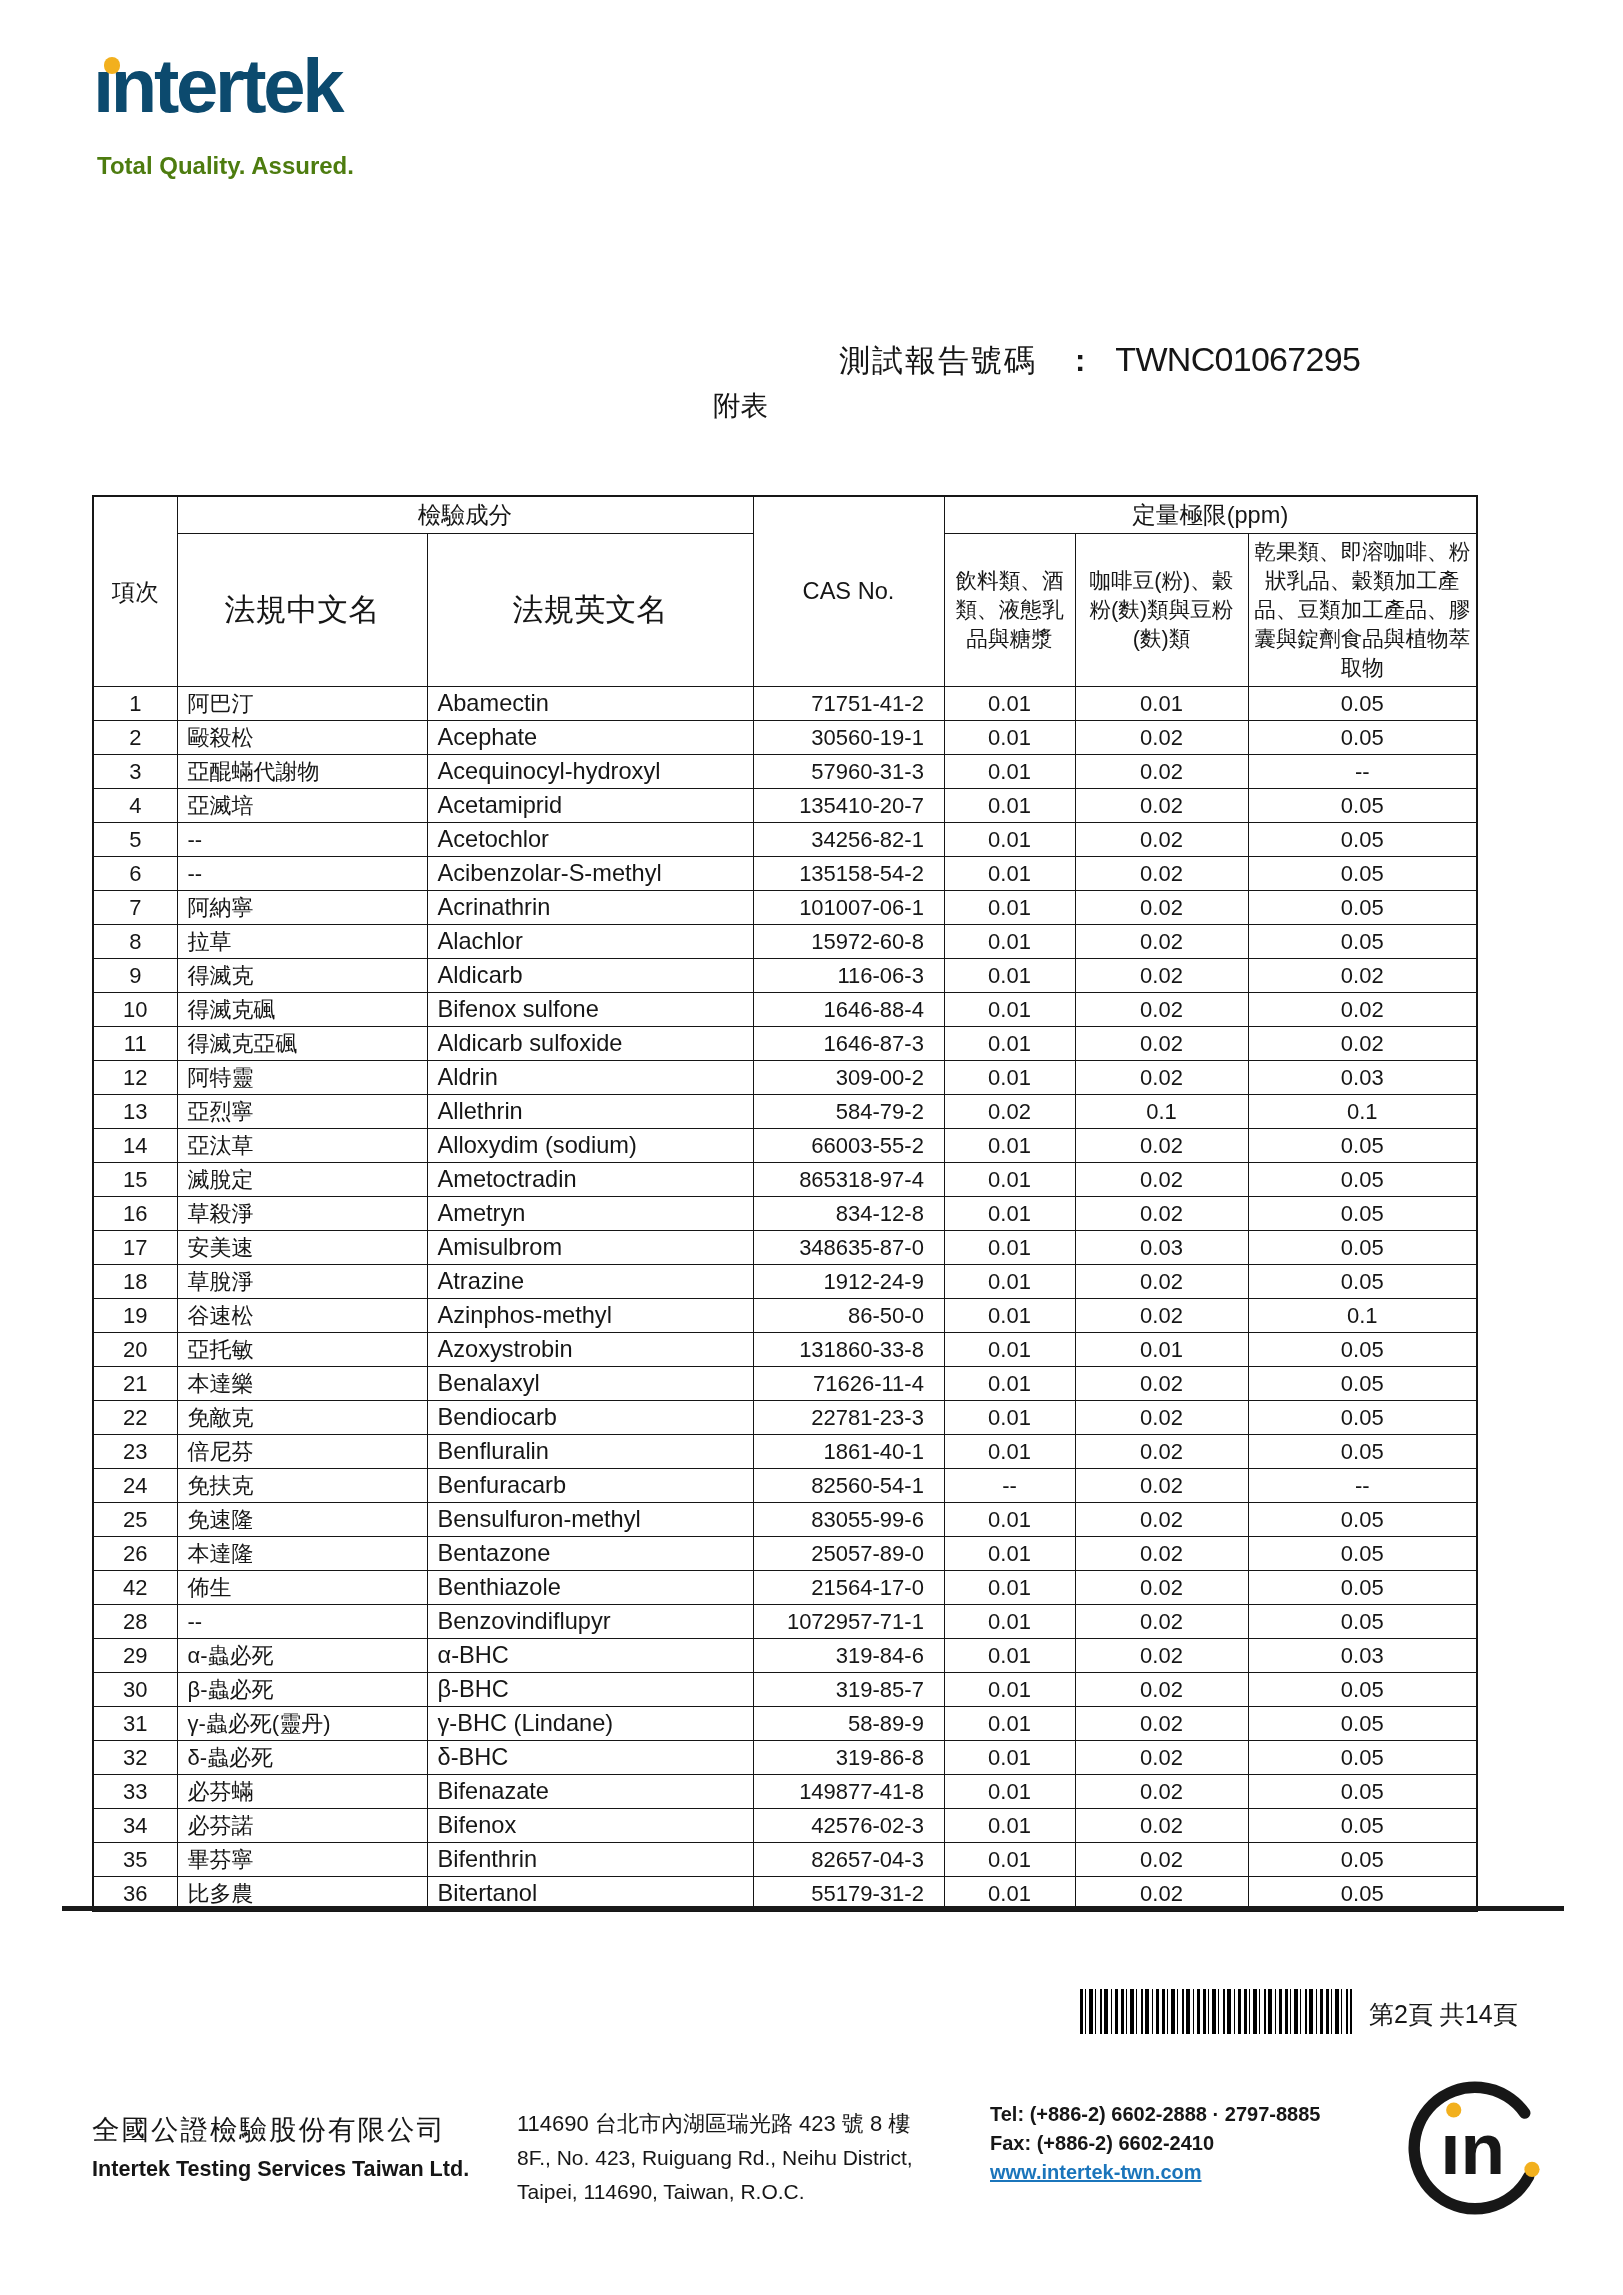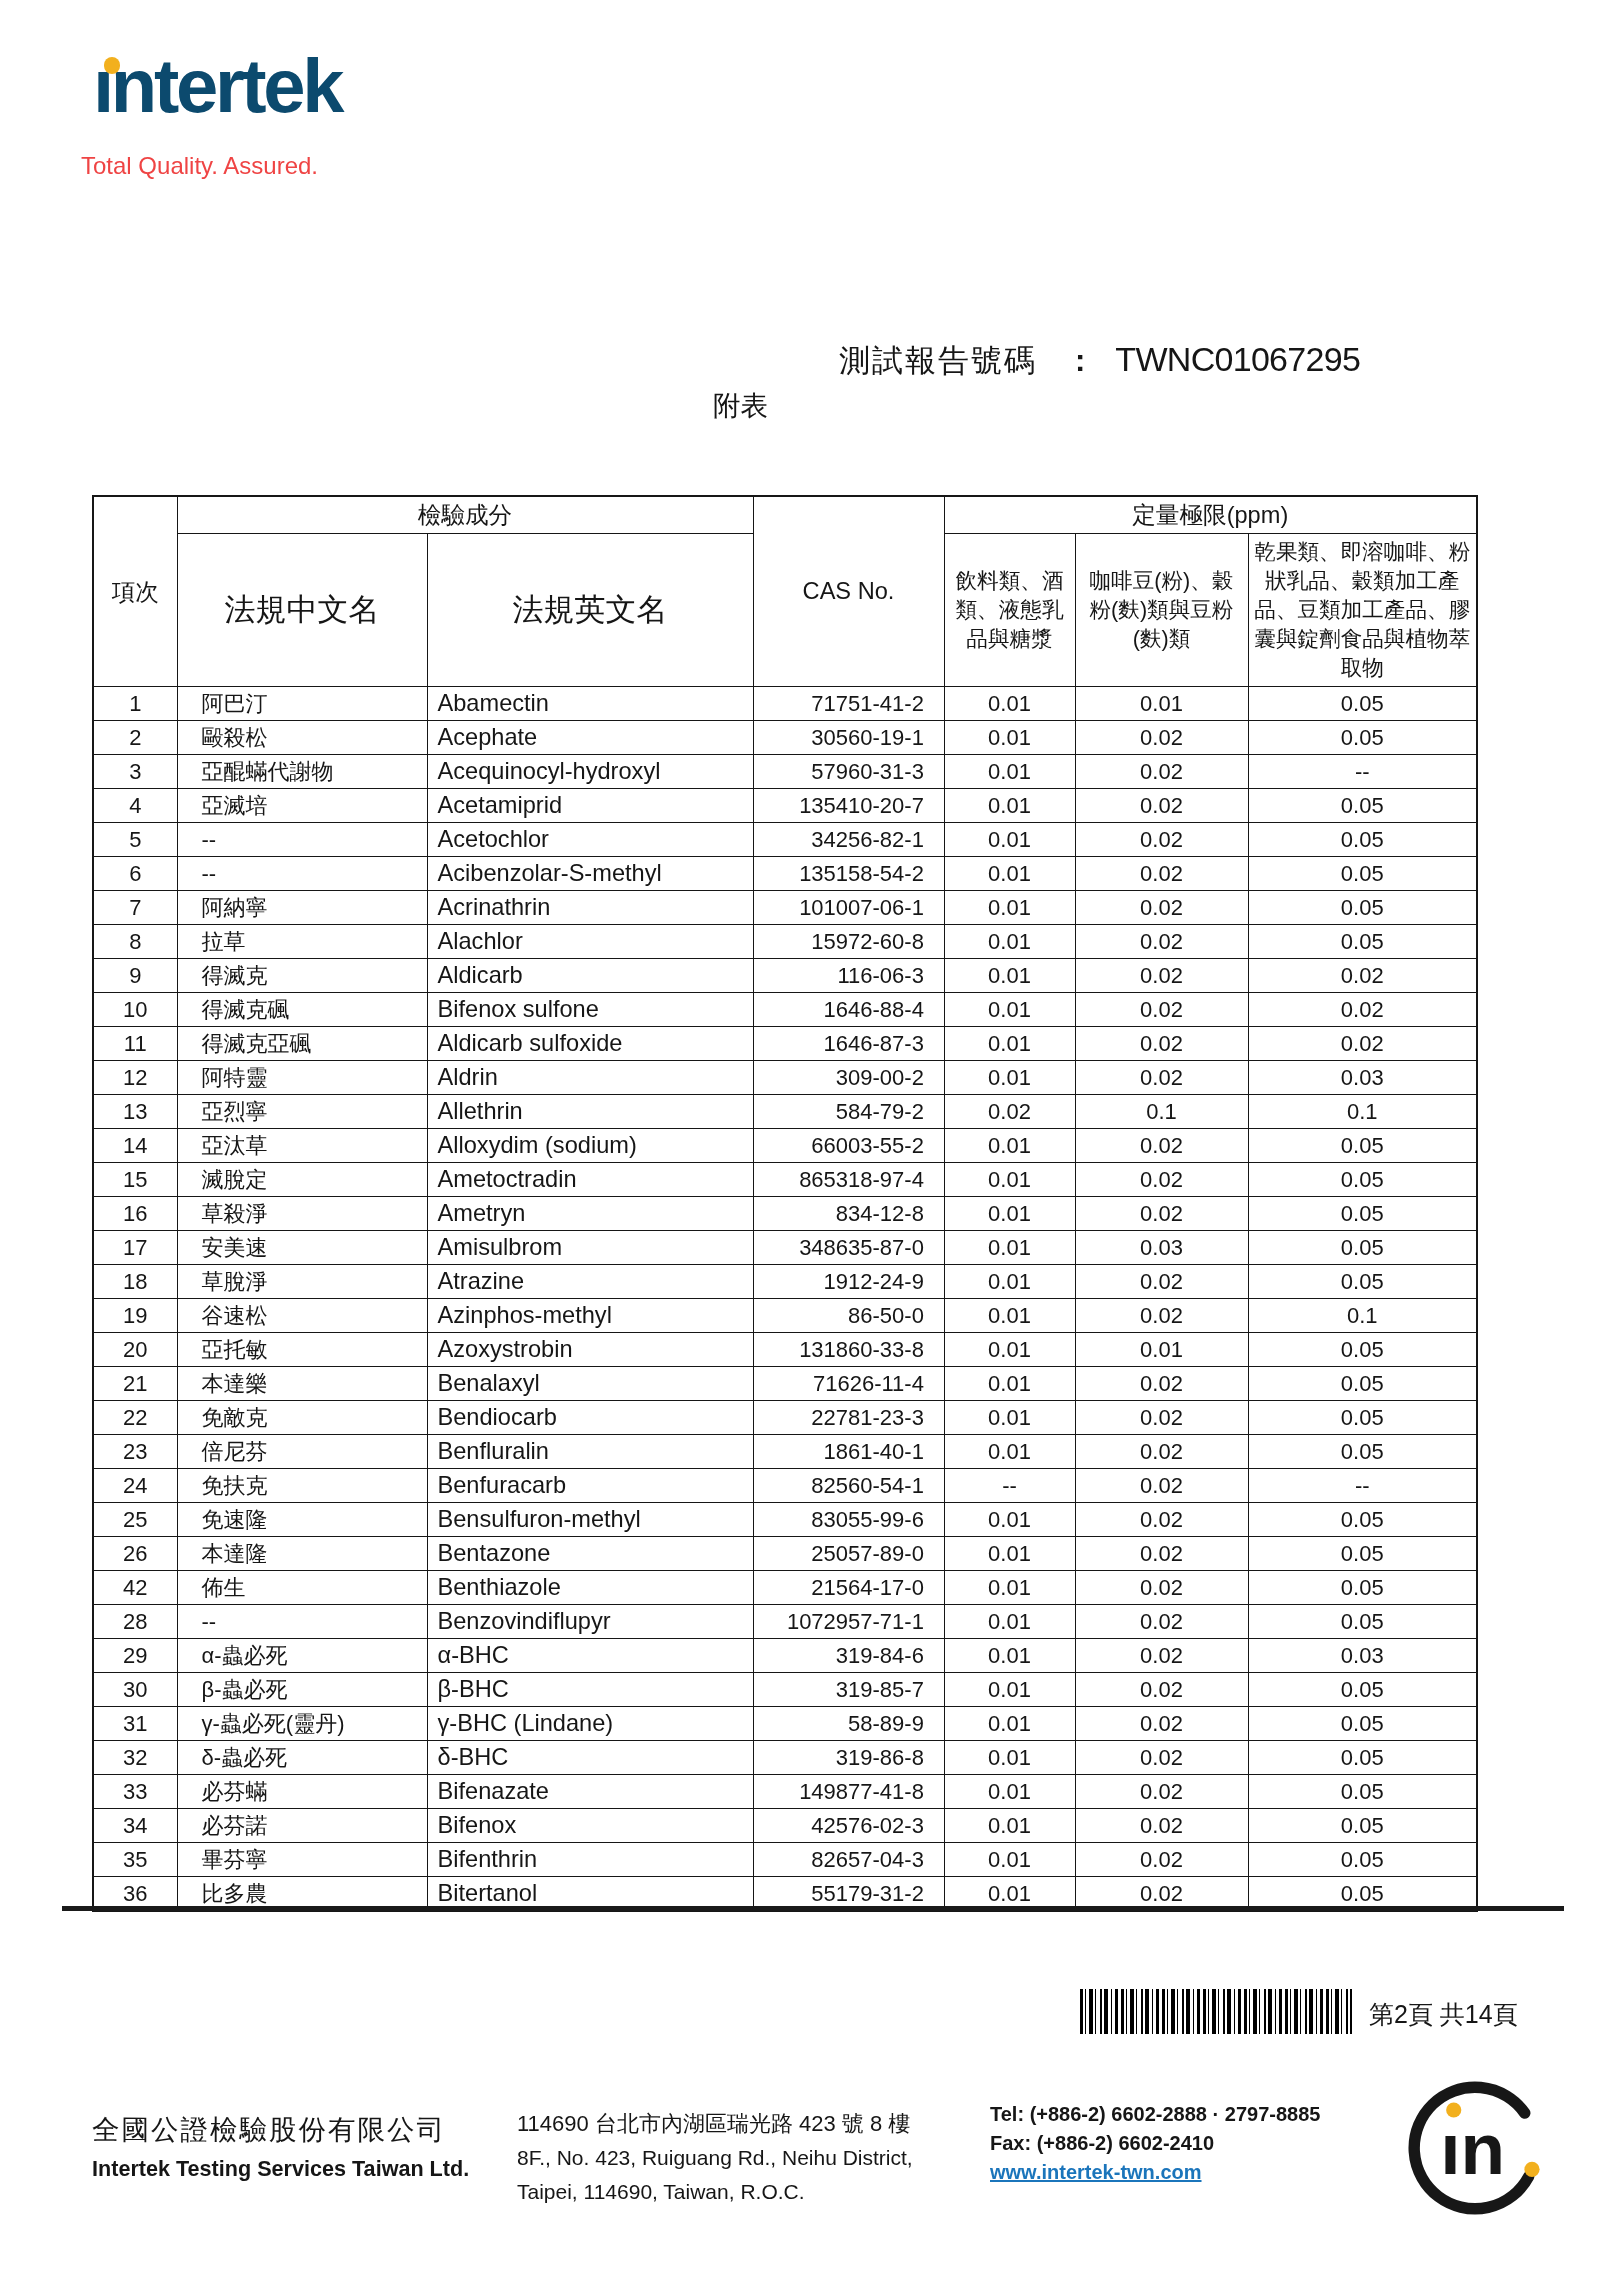--- a/index.html
+++ b/index.html
@@ -12,21 +12,21 @@
     overflow:hidden;
   }
   
   .logo-wrap{position:absolute;left:93px;top:48px;}
   .logo-text{
     font-size:76px;font-weight:700;letter-spacing:-3.3px;color:#0c4a6e;line-height:1;
   }
   .logo-dot{
     position:absolute;left:10.5px;top:9.2px;width:16.4px;height:16.4px;border-radius:50%;
   }
-  .tagline{position:absolute;left:81px;top:152px;font-size:24px;font-weight:400;color:#ef4444;}
+  .tagline{position:absolute;left:97px;top:152px;font-size:24px;font-weight:700;color:#4d7c0f;}
   
   .report-line{position:absolute;left:839px;top:340px;display:flex;align-items:baseline;}
   .report-label{font-size:31px;letter-spacing:2px;}
   .report-sep{font-size:31px;font-weight:700;margin:0 30px 0 38px;}
   .report-value{font-size:34px;letter-spacing:-0.7px;font-weight:500;}
   
   .subtitles{position:absolute;left:0;top:387px;width:1481px;text-align:center;line-height:1.38;}
   .subtitle1{font-size:27.5px;}
   .subtitle2{font-size:27.5px;letter-spacing:1.3px;}
   
@@ -40,21 +40,21 @@
   }
   table.main thead th{font-weight:400;}
   th.hdr-top{height:34px;font-size:23.6px;border-bottom-width:2px;}
   th.hdr-sub{height:135px;vertical-align:middle;}
   th.hdr-item, th.hdr-cas{font-size:23.6px;}
   th.hdr-name{font-size:31px;}
   th.loq-col{font-size:21.6px;line-height:1.34;padding:3.9px 5.2px;}
   table.main{border:2px solid #161616;}
   tbody td{height:31px;font-size:22px;vertical-align:middle;}
   tbody td.c0{text-align:center;font-size:22px;}
-  tbody td.c1{padding-left:24px;font-size:22px;}
+  tbody td.c1{padding-left:10px;font-size:22px;}
   tbody td.c2{padding-left:10px;font-size:23.6px;font-family:"Liberation Sans",sans-serif;}
   tbody td.c3{text-align:right;padding-right:19.6px;font-size:22px;}
   tbody td.c4,tbody td.c5,tbody td.c6{text-align:center;font-size:22px;}
   
   .end-rule{position:absolute;left:62px;top:1906px;width:1502px;height:5.2px;background:#1a1a1a;}
   .barcode{
     position:absolute;left:1080px;top:1989px;width:272px;height:45px;
     background:repeating-linear-gradient(90deg,
       #000 0 2.6px,#fff 2.6px 4.6px,#000 4.6px 5.9px,#fff 5.9px 9.2px,#000 9.2px 13px,#fff 13px 15px,
       #000 15px 16.4px,#fff 16.4px 20px,#000 20px 22px,#fff 22px 23.6px,#000 23.6px 27.5px,

